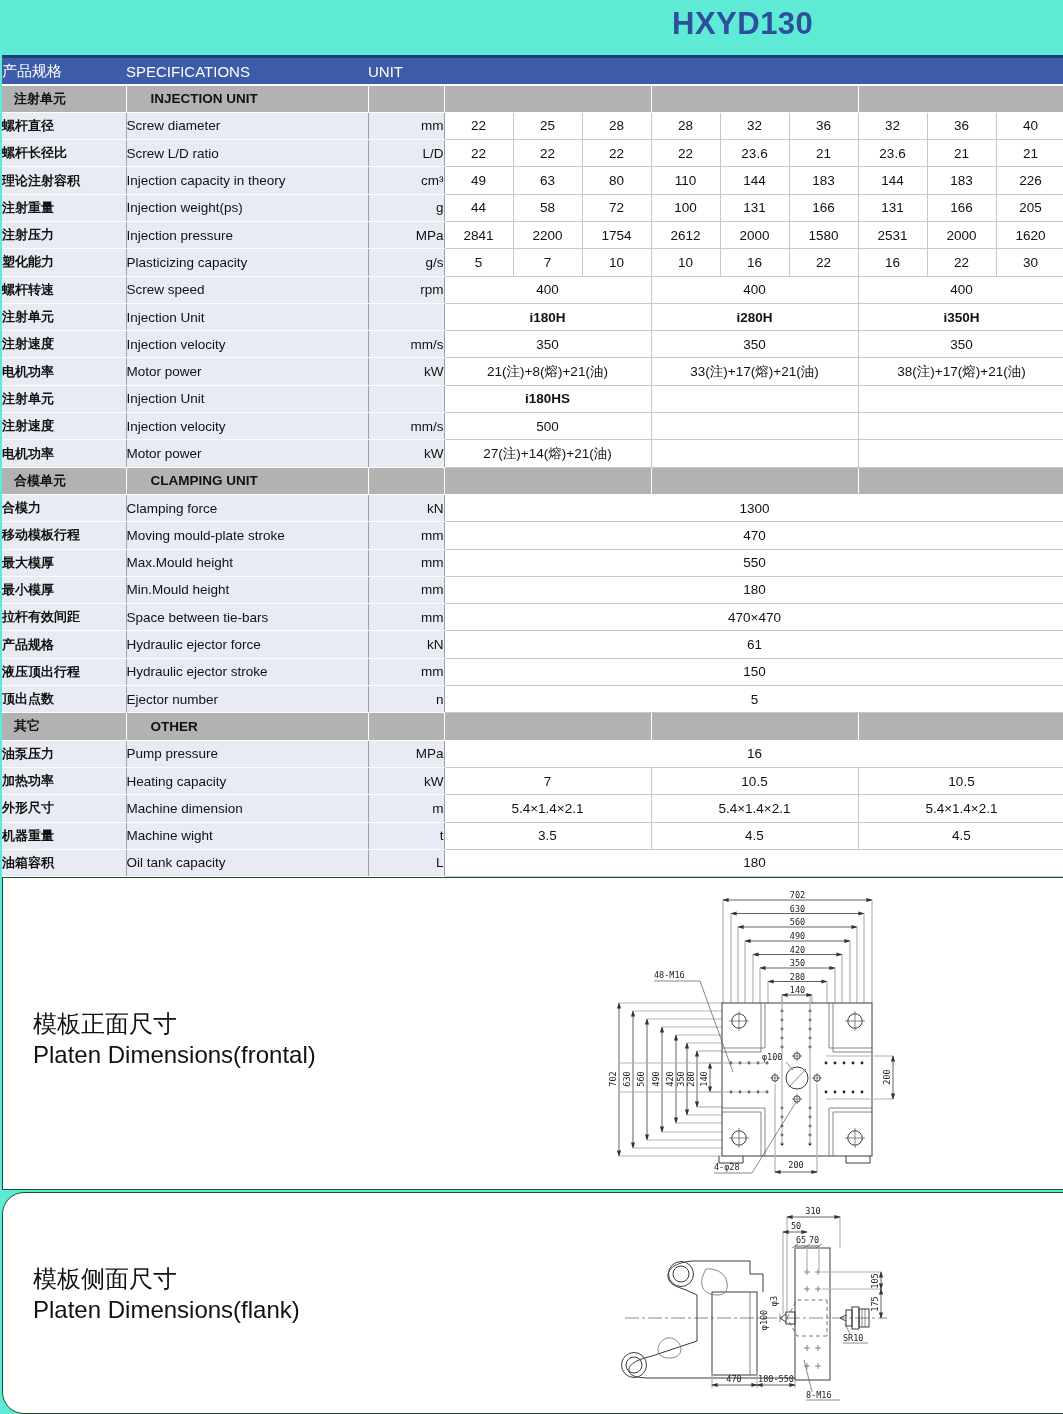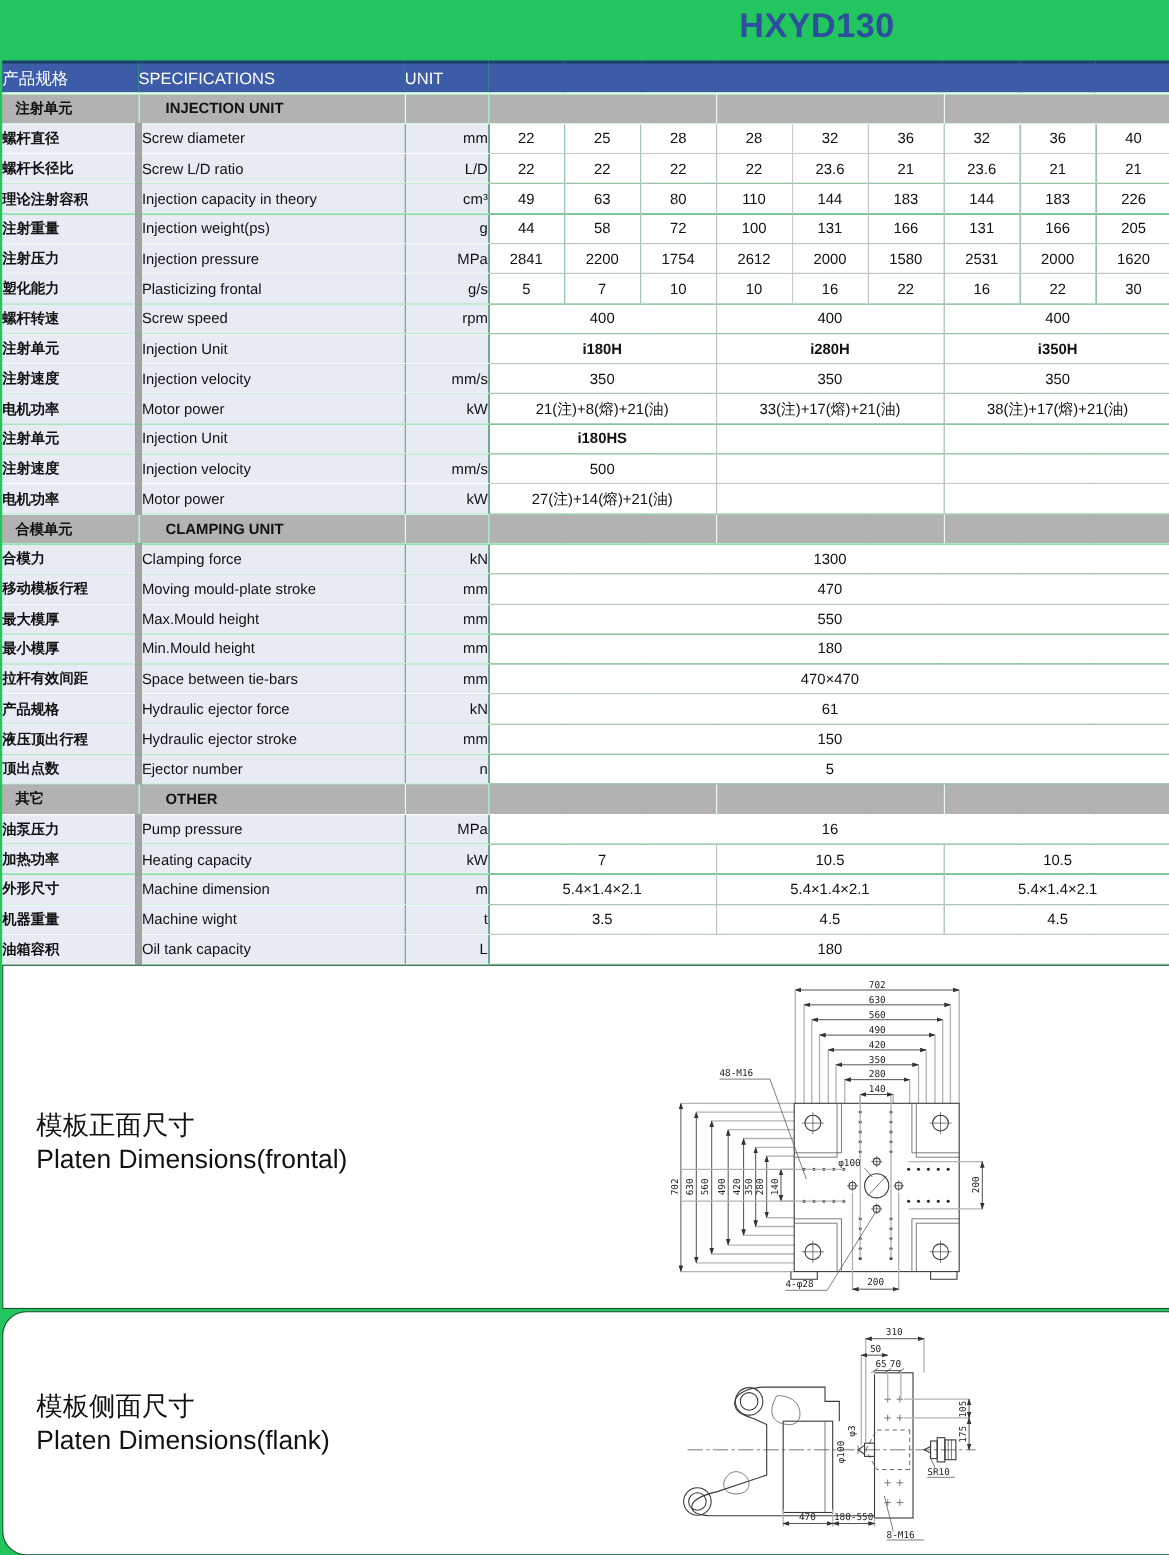--- a/index.html
+++ b/index.html
@@ -1,31 +1,31 @@
 <!DOCTYPE html>
 <html><head>
 <meta charset="utf-8">
 <style>
   html,body{margin:0;padding:0;background:#fff;}
-  .page{position:relative;width:1063px;height:1414px;background:#22c55e;
+  .page{position:relative;width:1063px;height:1414px;background:#5eead4;
         font-family:"Liberation Sans",sans-serif;overflow:hidden;text-decoration:underline;}
   .title{position:absolute;left:672px;top:6px;font-size:31px;font-weight:bold;
          color:#2d4f9e;letter-spacing:0.5px;}
   
   table.spec{position:absolute;left:2px;top:55px;width:1059px;border-collapse:collapse;
              table-layout:fixed;font-size:13.5px;color:#111;}
   table.spec td,table.spec th{padding:0;overflow:hidden;white-space:nowrap;}
   tr.head th{background:#3c5ca8;color:#fff;font-weight:normal;font-size:15px;
              text-align:left;height:26px;border-top:3px solid #203d76;border-bottom:2px solid #fff;margin-left:15px;}
   th.h-cn{padding-left:12px;} th.h-en{padding-left:24px;} th.h-un{padding-left:19px;}
   tr.row{height:27.3px;}
   td.cn{background:#e8ebf4;font-weight:bold;font-size:13px;padding-left:12px;
         border-bottom:1px solid #fdfdfe;}
   td.en{background:#e8ebf4;padding-left:24px;border-bottom:1px solid #fdfdfe;
-        border-left:6px solid #a3a3a3;}
+        border-left:1px solid #a3a3a3;}
   td.un{background:#e8ebf4;text-align:right;border-bottom:1px solid #fdfdfe;
         border-left:1px solid #9aa0aa;}
   td.d{background:#fff;text-align:center;border:1px solid #c8c8c8;}
   td.d.gs{border-left:1px solid #9aa0aa;}
   td.d.b{font-weight:bold;}
   td.sh{background:#b2b2b2;font-weight:bold;border-bottom:1px solid #fff;}
   td.sh.cn2{padding-left:12px;font-size:13px;}
   td.sh.en2{padding-left:24px;border-left:1px solid #fff;font-size:13.5px;}
   td.sh.un2,td.sh.dg{border-left:1px solid #fff;}
   
@@ -150,21 +150,21 @@
           <td class="d">1754</td>
           <td class="d gs">2612</td>
           <td class="d">2000</td>
           <td class="d">1580</td>
           <td class="d gs">2531</td>
           <td class="d">2000</td>
           <td class="d">1620</td>
         </tr>
         <tr class="row">
           <td class="cn">塑化能力</td>
-          <td class="en">Plasticizing frontal</td>
+          <td class="en">Plasticizing capacity</td>
           <td class="un">g/s</td>
           <td class="d gs">5</td>
           <td class="d">7</td>
           <td class="d">10</td>
           <td class="d gs">10</td>
           <td class="d">16</td>
           <td class="d">22</td>
           <td class="d gs">16</td>
           <td class="d">22</td>
           <td class="d">30</td>

